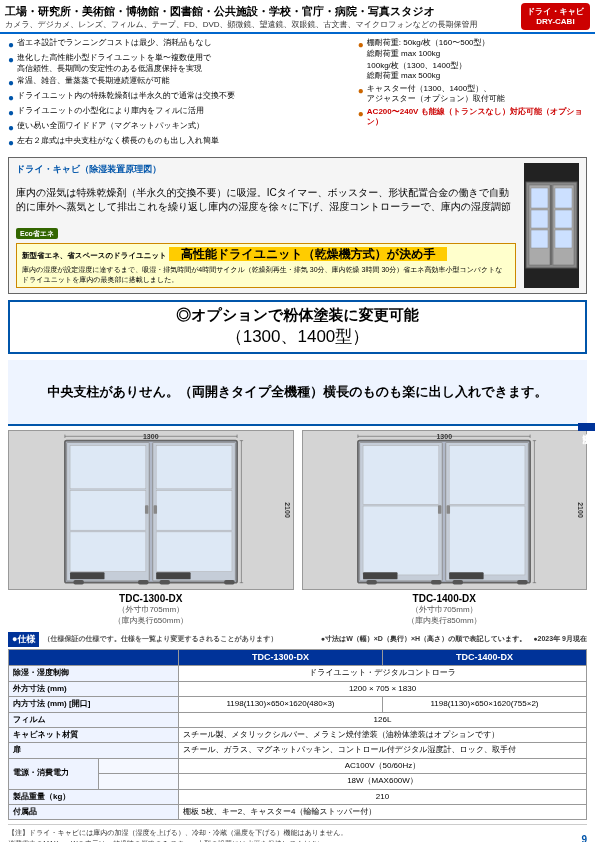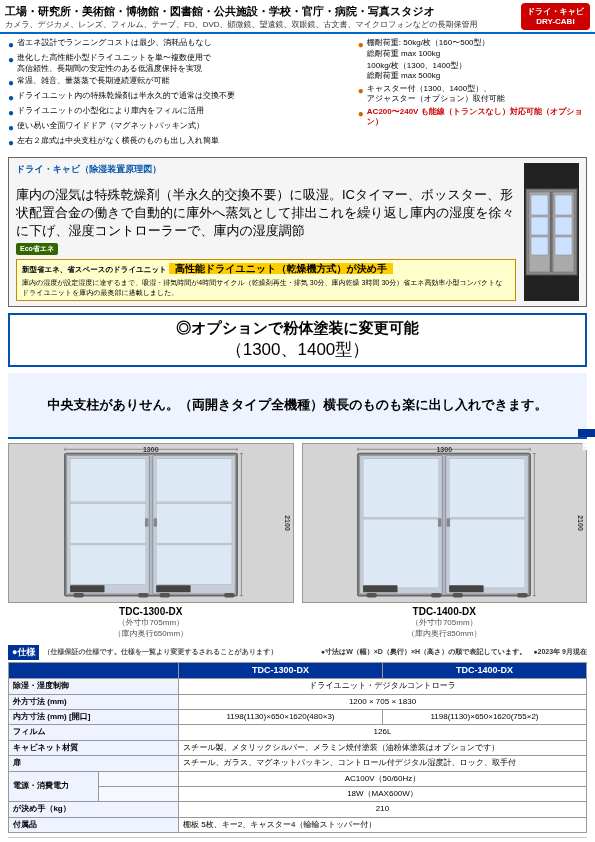--- a/index.html
+++ b/index.html
@@ -350,27 +350,27 @@
         <div class="features-right-item">
           <span class="bullet-orange">●</span>
           <span class="ac-highlight">AC200〜240V も能線（トランスなし）対応可能（オプション）</span>
         </div>
       </div>
     </div>
 
     <div class="eco-box">
       <div class="eco-box-text">
         <div class="eco-title">ドライ・キャビ（除湿装置原理図）</div>
-        <div style="font-size:13px;line-height:1.4;margin-bottom:3px;">庫内の湿気は特殊乾燥剤（半永久的交換不要）に吸湿。ICタイマー、ボッスター、形状配置合金の働きで自動的に庫外へ蒸気として排出これを繰り返し庫内の湿度を徐々に下げ、湿度コントローラーで、庫内の湿度調節</div>
+        <div style="font-size:10px;line-height:1.4;margin-bottom:14px;">庫内の湿気は特殊乾燥剤（半永久的交換不要）に吸湿。ICタイマー、ボッスター、形状配置合金の働きで自動的に庫外へ蒸気として排出これを繰り返し庫内の湿度を徐々に下げ、湿度コントローラーで、庫内の湿度調節</div>
         <div style="margin-bottom:2px;">
           <span class="eco-badge">Eco省エネ</span>
         </div>
         <div style="background:#ffffcc;border:1px solid #cc8800;padding:2px 5px;font-size:7.5px;line-height:1.4;">
           <span style="font-weight:bold;">新型省エネ、省スペースのドライユニット</span>
-          <span style="background:#ffcc00;font-weight:bold;font-size:10px;padding:0 6px;">高性能ドライユニット（乾燥機方式）が決め手</span>
+          <span style="background:#ffcc00;font-weight:bold;font-size:12px;padding:0 12px;">高性能ドライユニット（乾燥機方式）が決め手</span>
           <div style="font-size:7px;margin-top:2px;">庫内の湿度が設定湿度に達するまで、吸湿・排気時間が4時間サイクル（乾燥剤再生・排気 30分、庫内乾燥 3時間 30分）省エネ高効率小型コンパクトな ドライユニットを庫内の最奥部に搭載しました。</div>
         </div>
       </div>
       <div class="eco-image">
 
         <svg width="55" height="90" viewBox="0 0 55 90">
           <rect x="2" y="2" width="51" height="86" fill="#888" stroke="#555" stroke-width="1"></rect>
           <rect x="5" y="5" width="21" height="80" fill="#aaa" stroke="#666" stroke-width="0.5"></rect>
           <rect x="29" y="5" width="21" height="80" fill="#aaa" stroke="#666" stroke-width="0.5"></rect>
           <line x1="27" y1="5" x2="27" y2="85" stroke="#555" stroke-width="1"></line>
@@ -525,21 +525,21 @@
         <tr>
           <td class="row-label" rowspan="2">電源・消費電力</td>
           <td class="row-sublabel"></td>
           <td colspan="2" class="center">AC100V（50/60Hz）</td>
         </tr>
         <tr>
           <td class="row-sublabel"></td>
           <td colspan="2" class="center">18W（MAX600W）</td>
         </tr>
         <tr>
-          <td class="row-label" colspan="2">が決め手（kg）</td>
+          <td class="row-label" colspan="2">製品重量（kg）</td>
           <td colspan="2" class="center">210</td>
         </tr>
         <tr>
           <td class="row-label" colspan="2">付属品</td>
           <td colspan="2">棚板 5枚、キー2、キャスター4（輪輪ストッパー付）</td>
         </tr>
       </tbody>
     </table>
 
     <div class="notes">

